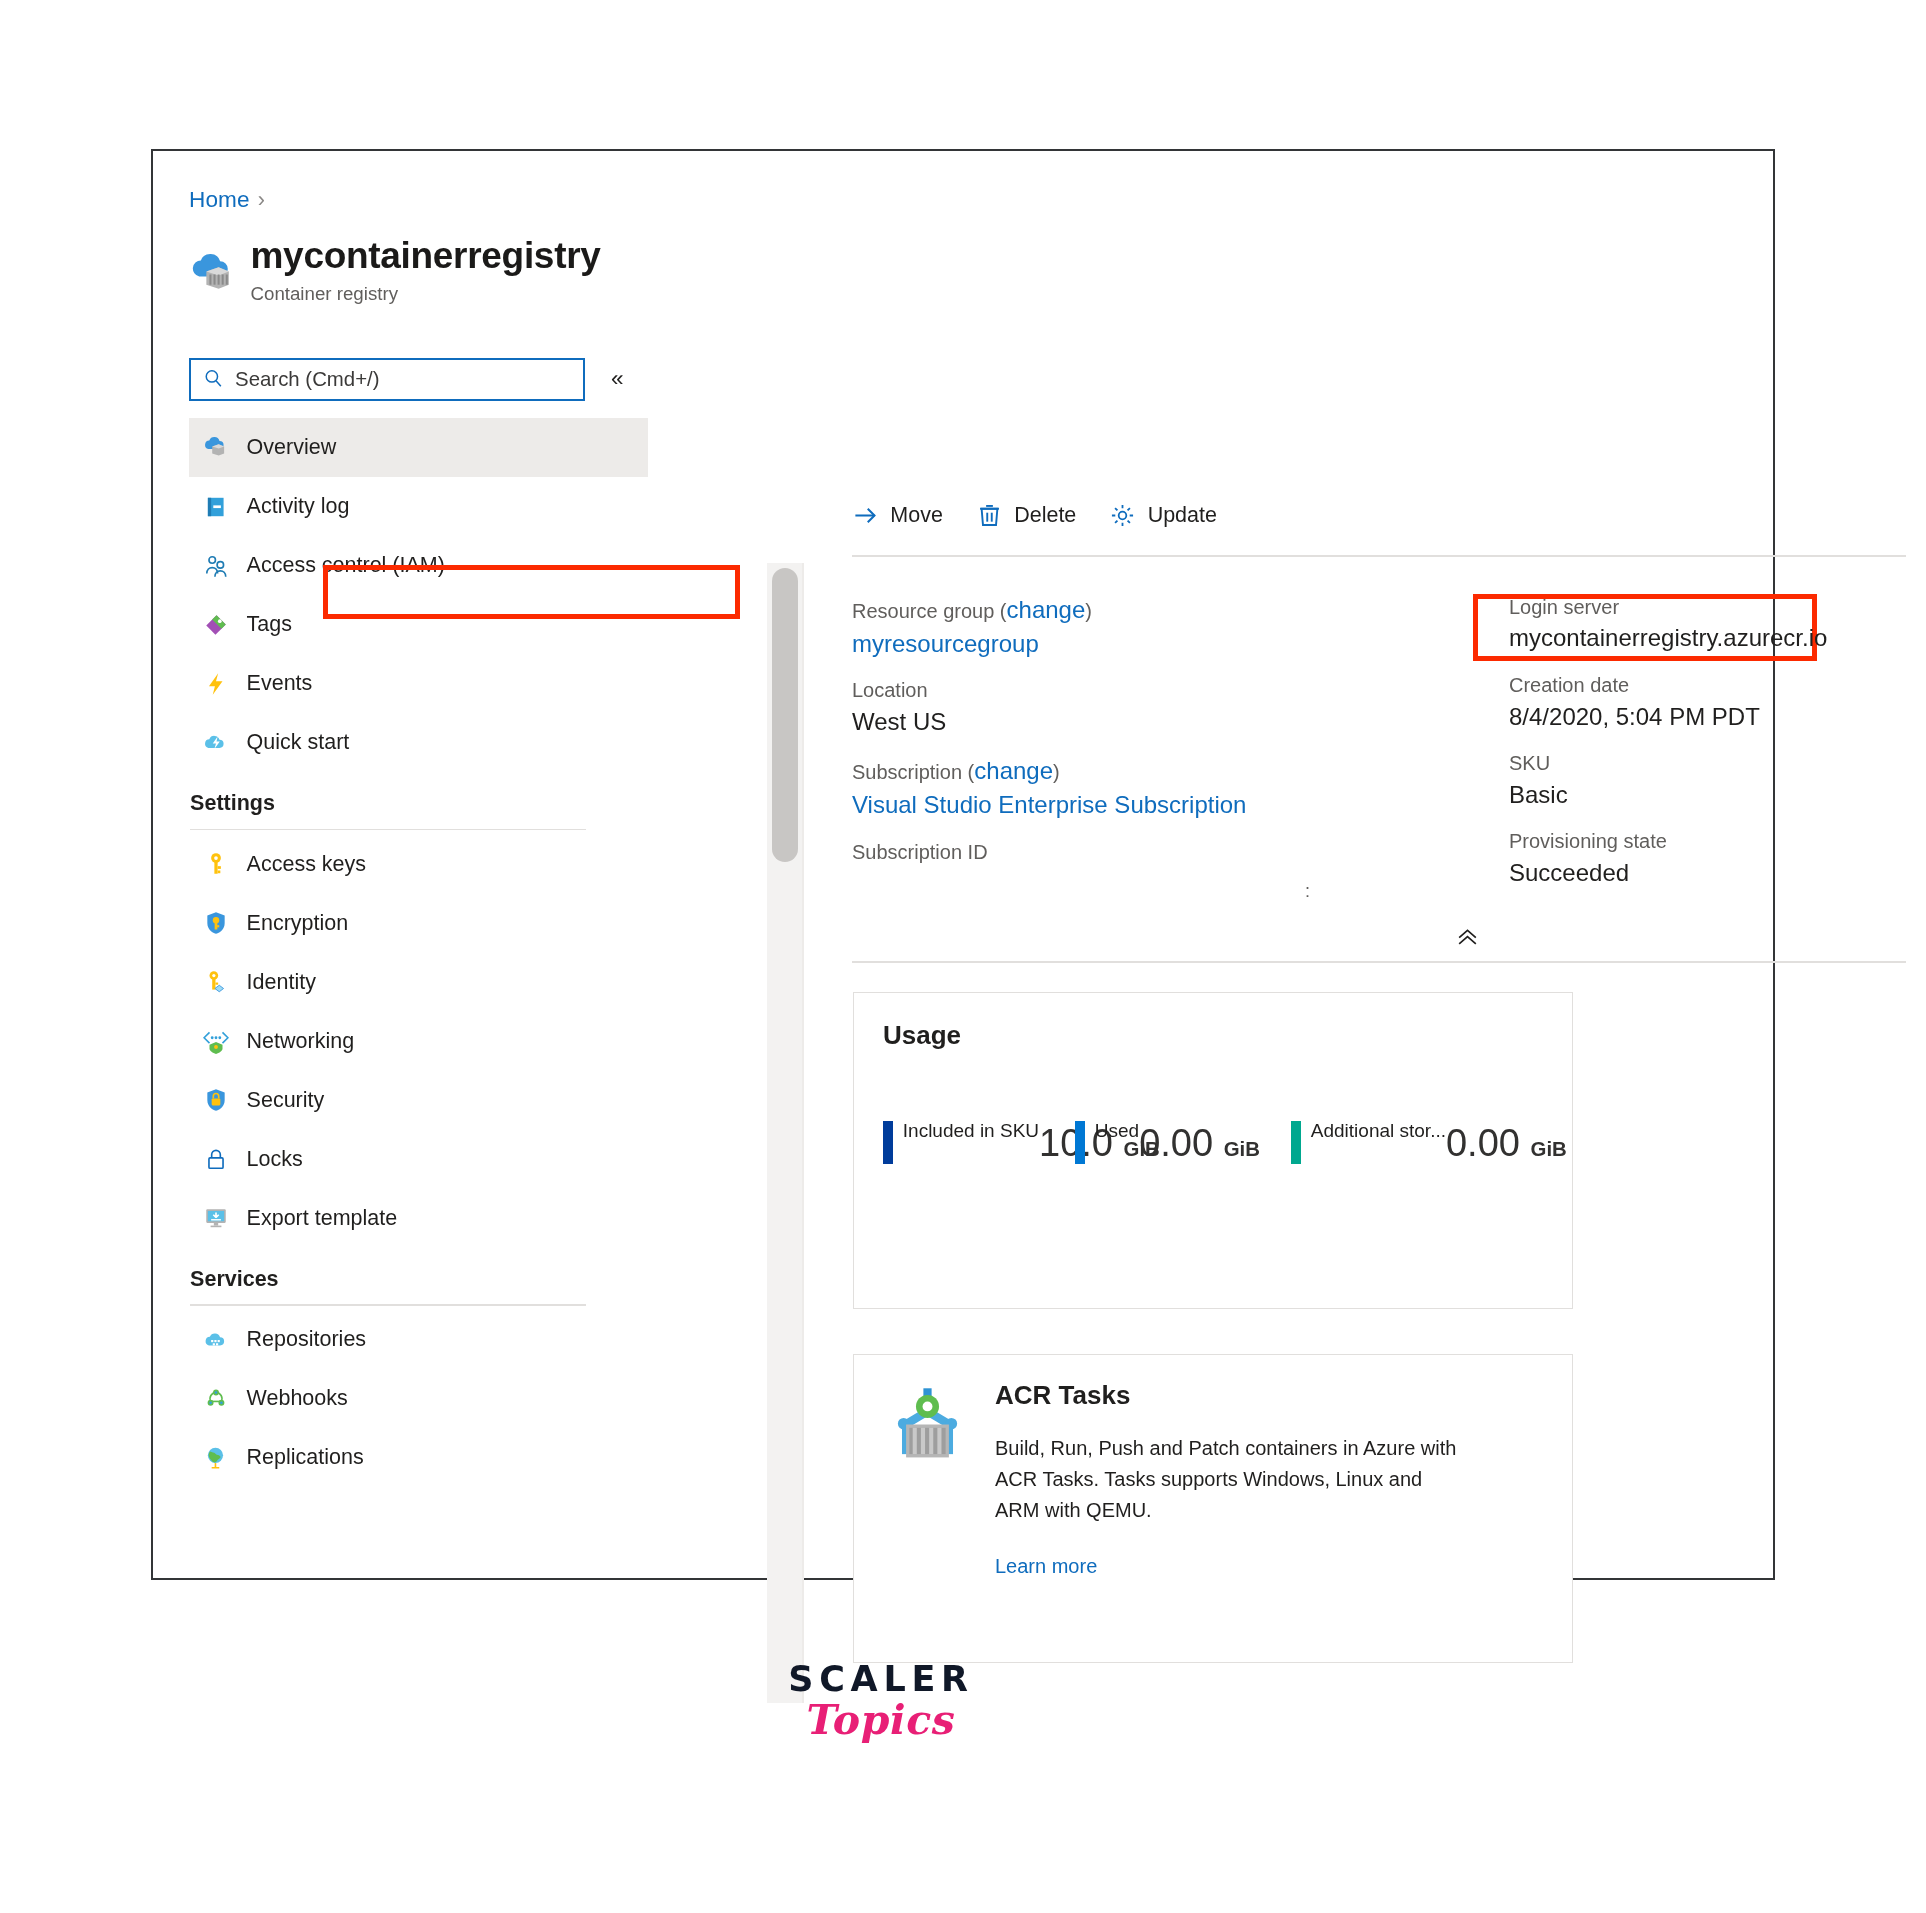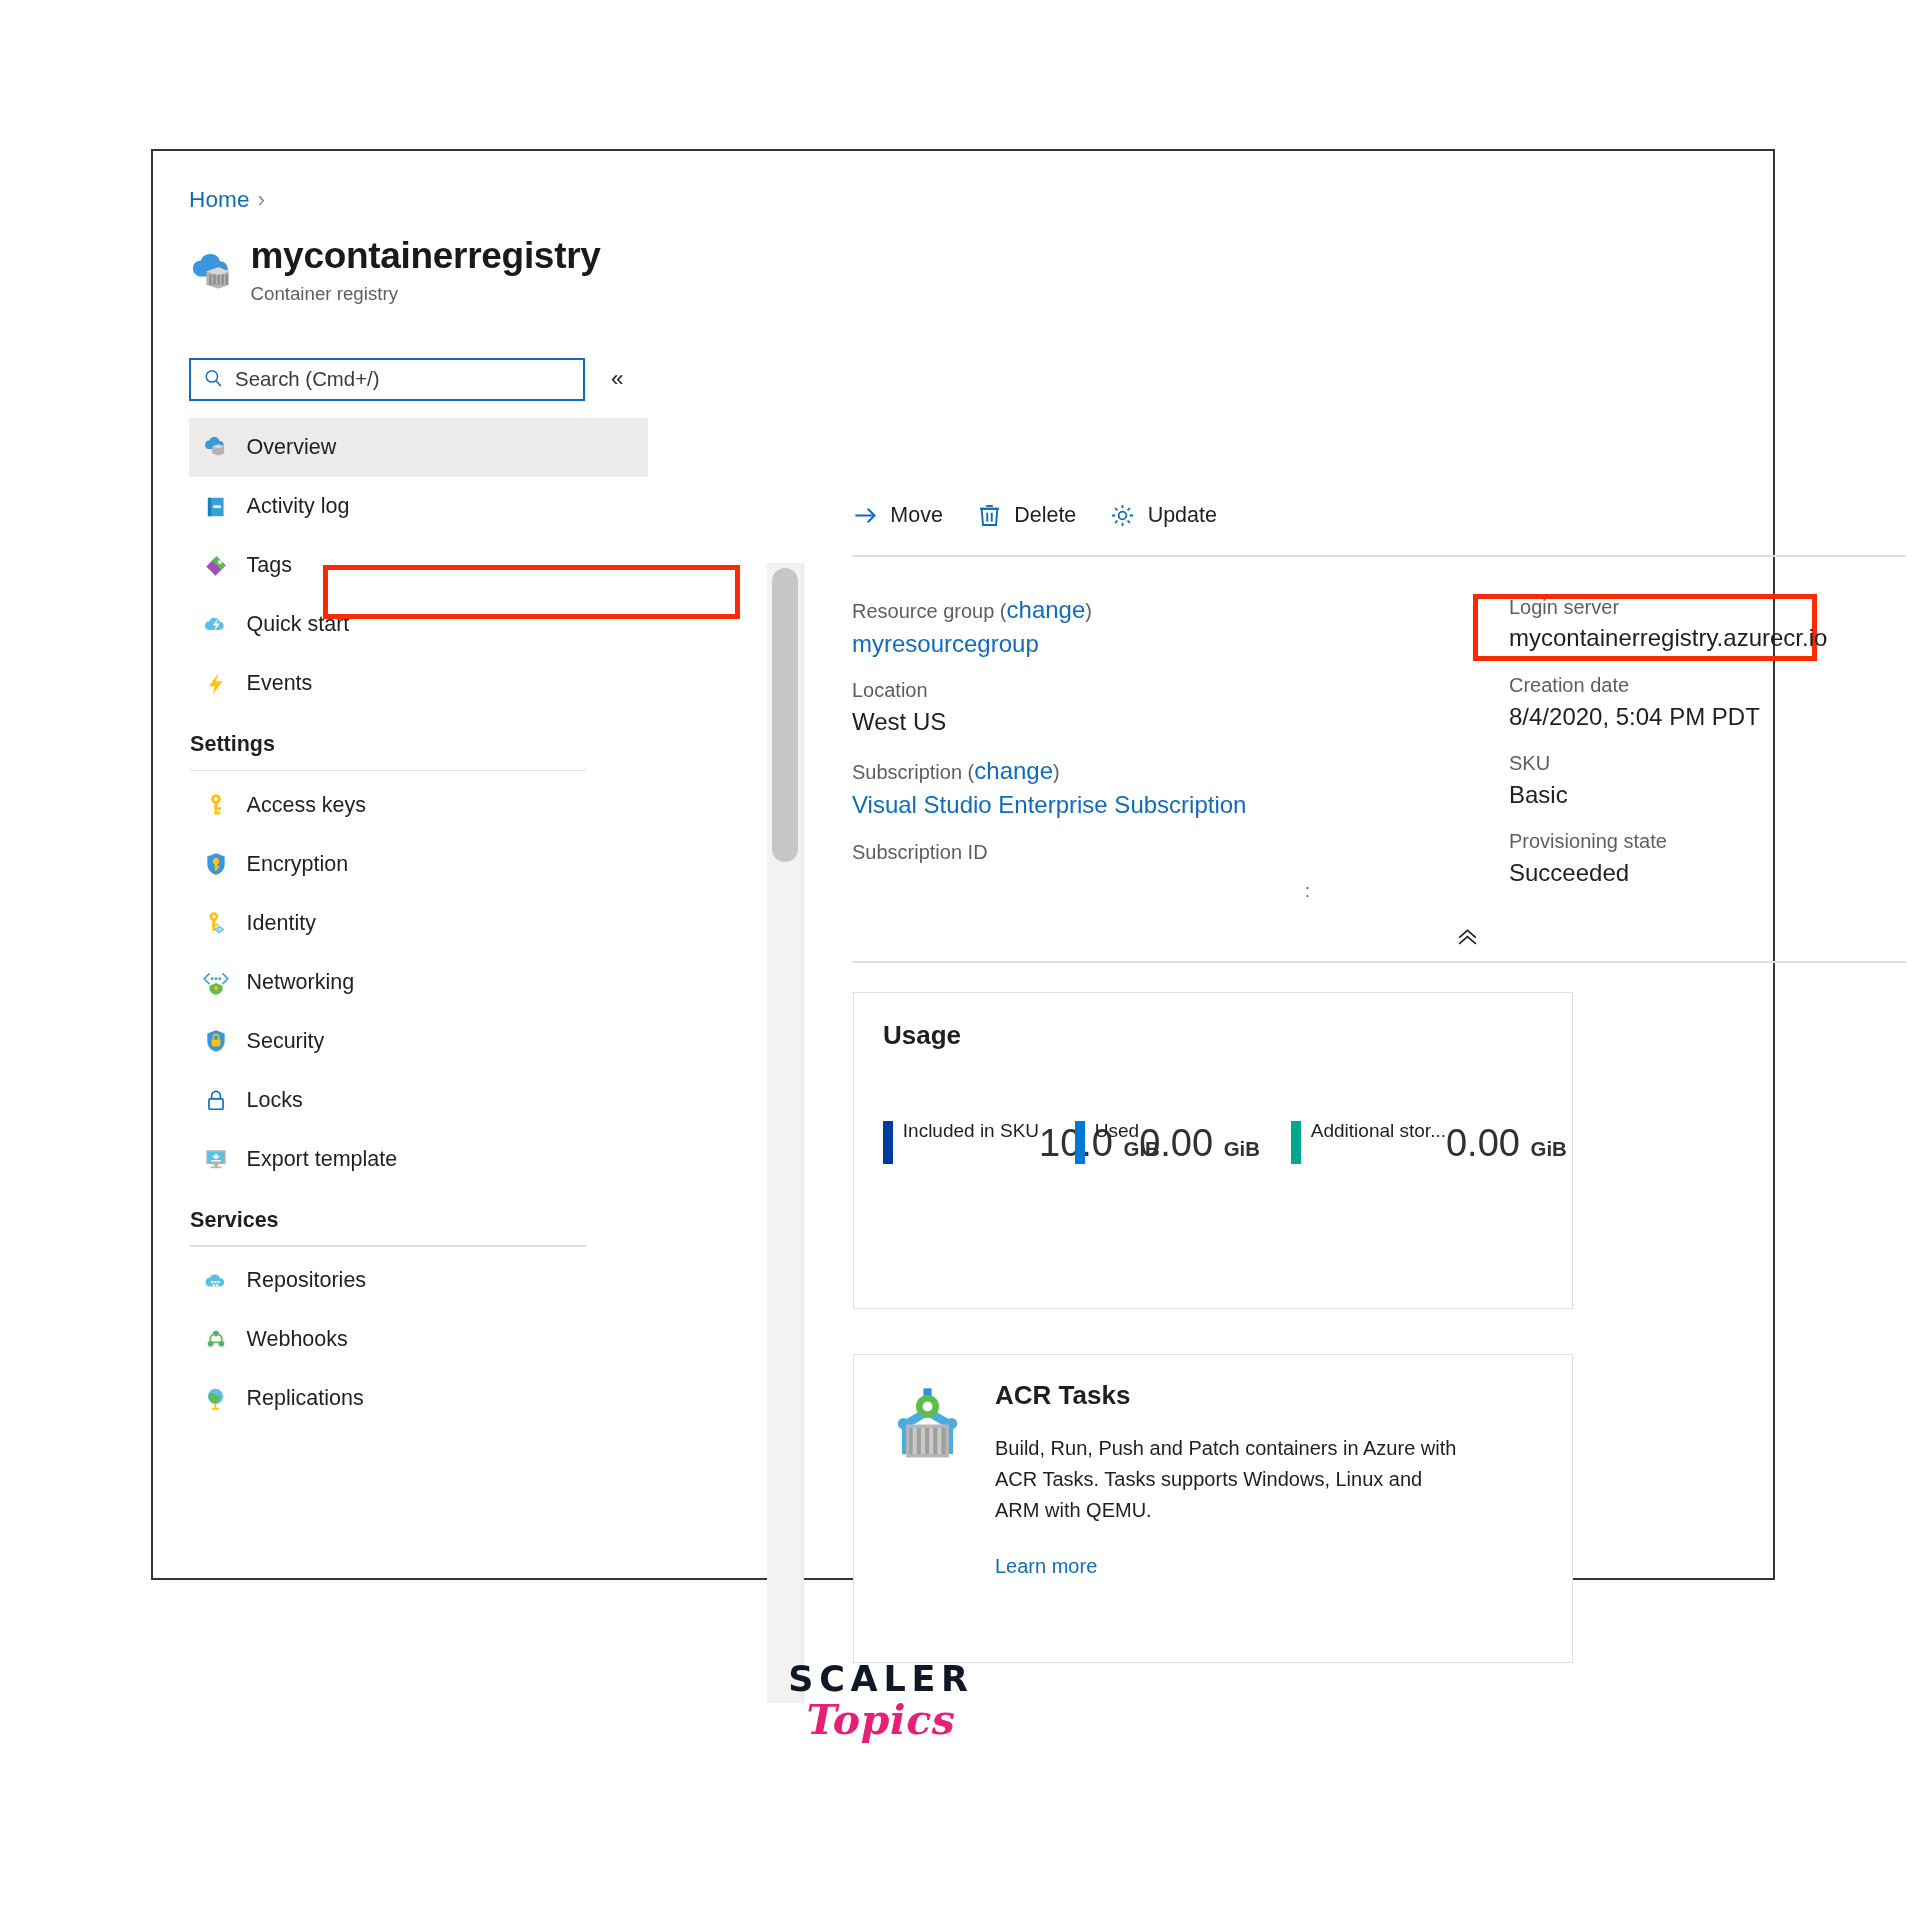--- a/index.html
+++ b/index.html
@@ -280,49 +280,60 @@
       <span class="nav-ico">
         <svg viewBox="0 0 48 48">
           <rect x="9" y="7" width="29" height="34" fill="#32a0da"></rect>
           <rect x="9" y="7" width="6" height="34" fill="#1f7cb4"></rect>
           <rect x="19" y="21" width="14" height="5" fill="#fff"></rect>
         </svg>
       </span>
       <span>Activity log</span>
     </div>
 
+    <div class="nav-item">
+      <span class="nav-ico">
+        <svg viewBox="0 0 48 48" fill="none" stroke="#1f7cb4" stroke-width="3">
+          <circle cx="17" cy="13" r="6"></circle>
+            <path d="M7 38c0-7 4.5-11 10-11s10 4 10 11"></path>
+          <circle cx="32" cy="22" r="6"></circle>
+            <path d="M22 44c0-7 4.5-11 10-11s10 4 10 11"></path>
+        </svg>
+      </span>
+      <span>Access control (IAM)</span>
+    </div>
 
     <div class="nav-item">
       <span class="nav-ico">
         <svg viewBox="0 0 48 48">
           <path d="M25 6l17 17-19 19L6 25z" fill="#a24fb5"></path>
           <path d="M25 6l17 17-8 8-17-17z" fill="#5fbd4f"></path>
           <circle cx="31" cy="17" r="3.4" fill="#fff"></circle>
         </svg>
       </span>
       <span>Tags</span>
     </div>
 
     <div class="nav-item">
       <span class="nav-ico">
         <svg viewBox="0 0 48 48">
+            <path d="M28 4L11 28h11l-4 16 18-25H24z" fill="#ffc20e"></path>
+          </svg>
+      </span>
+      <span>Events</span>
+    </div>
+
+    <div class="nav-item">
+      <span class="nav-ico">
+        <svg viewBox="0 0 48 48">
           <path d="M10 33a8 8 0 0 1 1.6-15.8A10 10 0 0 1 30.5 18 7.5 7.5 0 0 1 38 25.5 7.5 7.5 0 0 1 30.5 33z" fill="#5bc0e8"></path>
           <path d="M27 12l-9 13h6l-3 10 10-14h-6z" fill="#fff"></path>
         </svg>
       </span>
       <span>Quick start</span>
-    </div>
-
-    <div class="nav-item">
-      <span class="nav-ico">
-        <svg viewBox="0 0 48 48">
-            <path d="M28 4L11 28h11l-4 16 18-25H24z" fill="#ffc20e"></path>
-          </svg>
-      </span>
-      <span>Events</span>
     </div>
 
     <div class="nav-group-head">Settings</div>
     <div class="nav-divider"></div>
 
     <div class="nav-item">
       <span class="nav-ico">
         <svg viewBox="0 0 48 48">
           <circle cx="24" cy="13" r="9" fill="#ffc20e"></circle>
             <circle cx="24" cy="13" r="3.4" fill="#fff"></circle>

